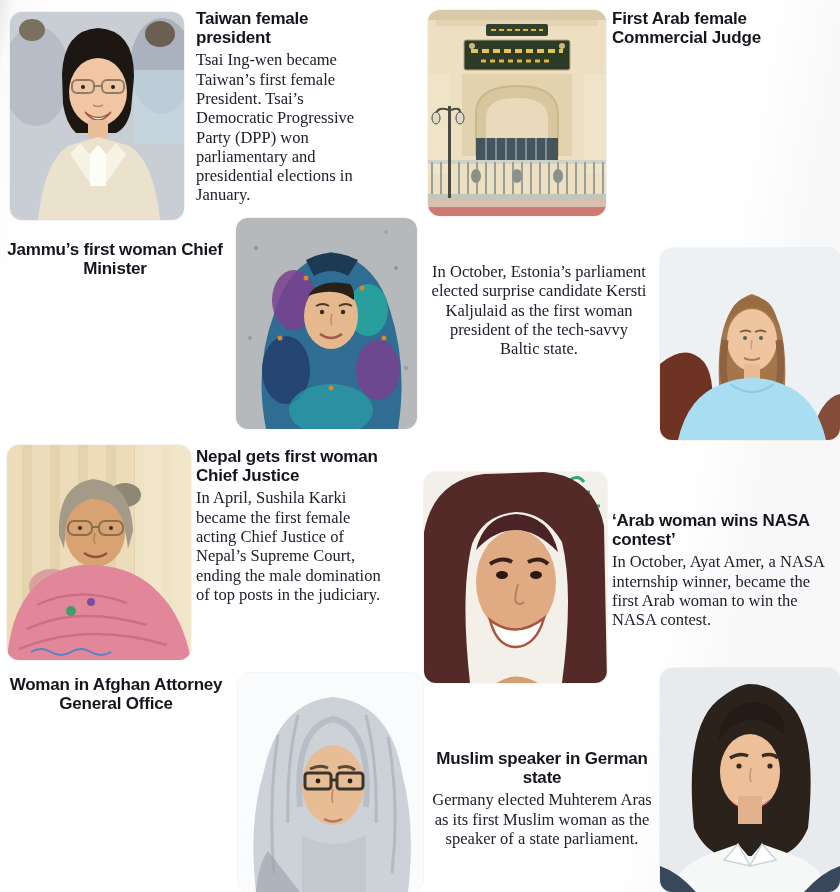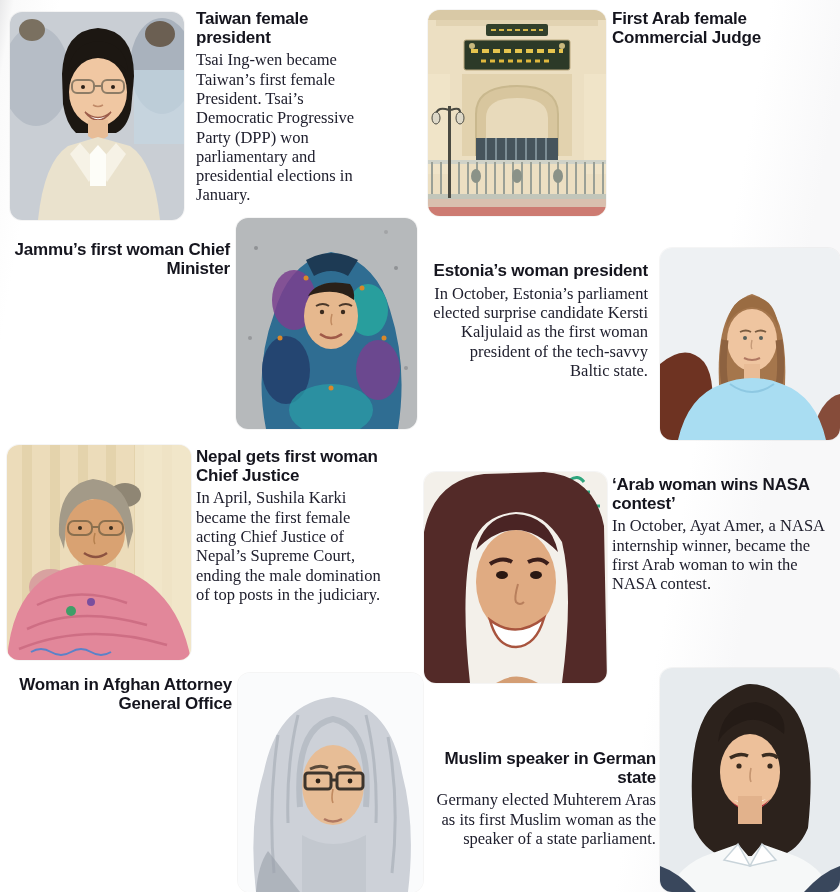--- a/index.html
+++ b/index.html
@@ -12,21 +12,21 @@
   .story-text h2{
     margin:0 0 3px 0;
     font:bold 17px/1.1 "Liberation Sans",sans-serif;
     color:#15151e;letter-spacing:-0.2px;
   }
   .story-text p{
     margin:0;
     font:16.5px/1.17 "Liberation Serif",serif;
     color:#20202e;
   }
-  .align-right{text-align:right;}
+  .align-right{text-align:center;}
   .photo{
     position:absolute;margin:0;border-radius:12px;overflow:hidden;
     box-shadow:0 0 0 1px rgba(0,0,0,0.04);
   }
   .photo svg{display:block;width:100%;height:100%;}
 </style>
 </head>
 <body>
 
 <div class="canvas">
@@ -129,21 +129,20 @@
       <path d="M72 78 Q82 60 114 66 Q119 72 118 82 Q100 68 72 78" fill="#2a2018"></path>
       <path d="M80 88 q7 -4 13 0 M103 88 q7 -4 13 0" stroke="#4a382a" stroke-width="2" fill="none"></path>
       <circle cx="86" cy="94" r="2.2" fill="#3a2a1e"></circle>
         <circle cx="107" cy="94" r="2.2" fill="#3a2a1e"></circle>
       <path d="M96 96 q-2 8 0 11" stroke="#c08a60" stroke-width="1.5" fill="none"></path>
       <path d="M84 116 q11 8 22 0" stroke="#a05a48" stroke-width="2.5" fill="none"></path>
     </svg>
   </figure>
 
   <div class="story-text align-right" style="left:430px;top:262px;width:218px">
-    <h2>Estonia’s woman president</h2>
     <p>In October, Estonia’s parliament elected surprise candidate Kersti Kaljulaid as the first woman president of the tech-savvy Baltic state.</p>
   </div>
 
   <figure class="photo" style="left:660px;top:248px;width:180px;height:192px" aria-label="Kersti Kaljulaid with shoulder-length brown hair in a light blue top, brown chair at left">
     <svg viewBox="0 0 180 192" preserveAspectRatio="none">
       <rect width="180" height="192" fill="#eef1f3"></rect>
       <path d="M0 192 L0 116 Q26 94 44 114 Q58 132 50 192 Z" fill="#6e3322"></path>
       <path d="M150 192 Q160 150 180 146 L180 192 Z" fill="#7a3a26" opacity="0.9"></path>
       <path d="M60 152 Q52 58 92 46 Q132 58 124 152 Q110 162 92 162 Q72 162 60 152 Z" fill="#a5764c"></path>
       <ellipse cx="92" cy="92" rx="25" ry="31" fill="#efc5a0"></ellipse>
@@ -201,21 +200,21 @@
       <path d="M52 78 Q60 44 92 42 Q126 44 134 80 Q112 58 92 58 Q70 58 52 78" fill="#4a2424"></path>
       <path d="M66 92 q12 -8 22 -2 M104 90 q12 -6 20 2" stroke="#3a1e1a" stroke-width="4" fill="none"></path>
       <ellipse cx="78" cy="103" rx="6" ry="4" fill="#2a1812"></ellipse>
       <ellipse cx="112" cy="103" rx="6" ry="4" fill="#2a1812"></ellipse>
       <path d="M94 112 q-4 14 -2 18 q4 4 8 0" stroke="#b87f5c" stroke-width="2" fill="none"></path>
       <path d="M66 148 Q92 168 120 146 Q112 174 92 175 Q73 175 66 148 Z" fill="#fff" stroke="#a8543e" stroke-width="2.5"></path>
       <path d="M72 211 Q92 198 114 211 Z" fill="#d49e74"></path>
     </svg>
   </figure>
 
-  <div class="story-text" style="left:612px;top:476px;width:222px">
+  <div class="story-text" style="left:612px;top:512px;width:222px">
     <h2>‘Arab woman wins NASA contest’</h2>
     <p>In October, Ayat Amer, a NASA internship winner, became the first Arab woman to win the NASA contest.</p>
   </div>
 
   <div class="story-text align-right" style="left:0px;top:676px;width:232px">
     <h2>Woman in Afghan Attorney General Office</h2>
   </div>
 
   <figure class="photo" style="left:238px;top:673px;width:185px;height:219px" aria-label="Maliha Hassan in a silver-grey hijab with dark rectangular glasses">
     <svg viewBox="0 0 185 219" preserveAspectRatio="none">

